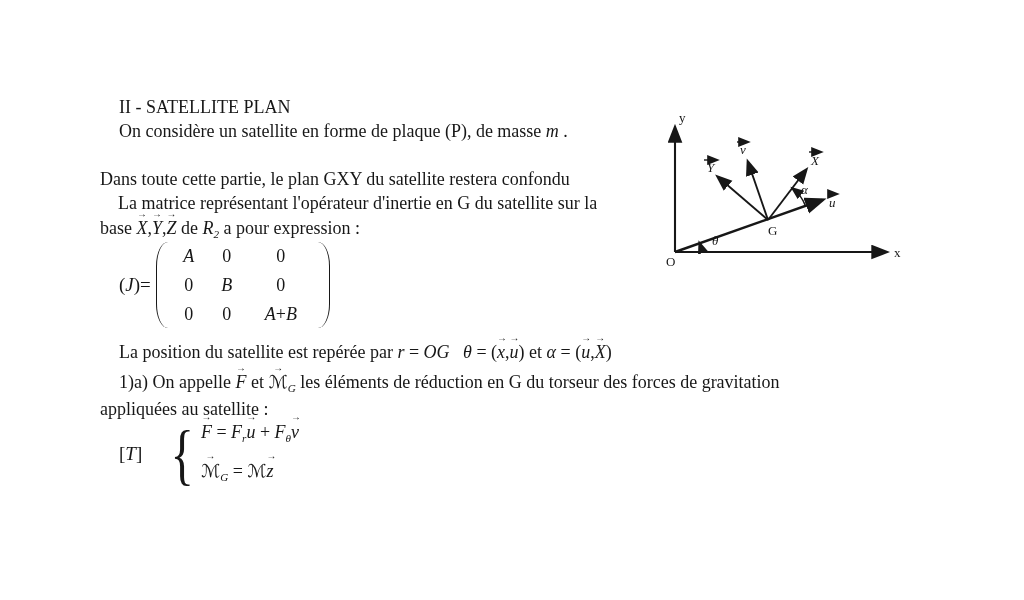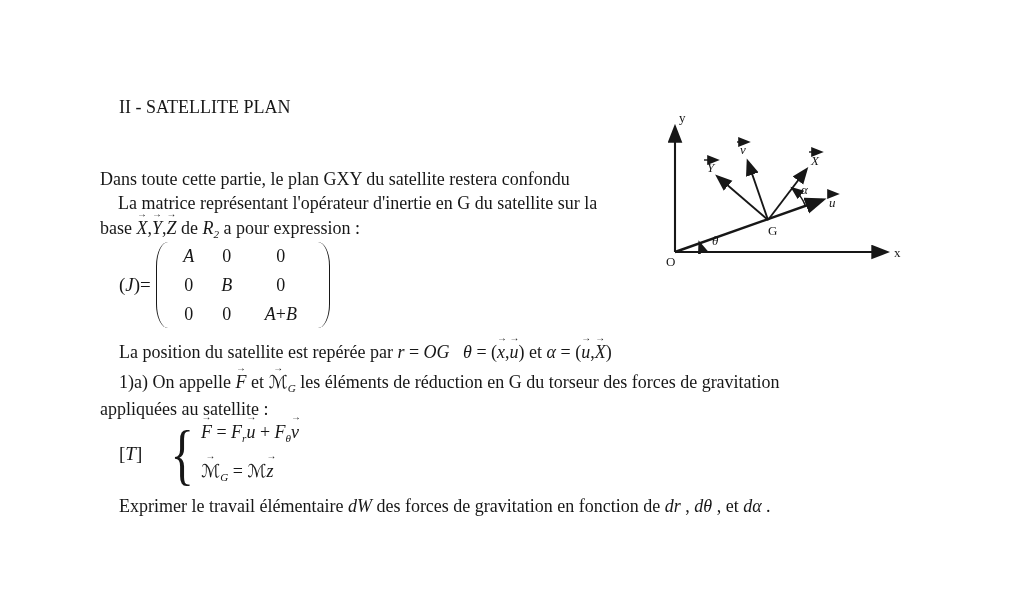--- a/index.html
+++ b/index.html
@@ -41,20 +41,21 @@
   .figure{position:absolute;left:658px;top:104px;}
   .figure text{font-family:"Liberation Serif",serif;font-size:13px;fill:#171717;}
   .figure text.it{font-style:italic;}
 </style>
 </head>
 <body>
 
 <div class="page">
 
   <div class="line" style="left:119px;top:95px;">II - SATELLITE PLAN</div>
+  <div class="line" style="left:119px;top:119px;">On considère un satellite en forme de plaque (P), de masse <i>m</i> .</div>
   <div class="line" style="left:100px;top:143px;margin-top:24px;">Dans toute cette partie, le plan GXY du satellite restera confondu</div>
   <div class="line" style="left:118px;top:191px;">La matrice représentant l'opérateur d'inertie en G du satellite sur la</div>
   <div class="line" style="left:100px;top:216px;">base <span class="vec"><span class="va">→</span>X</span>,<span class="vec"><span class="va">→</span>Y</span>,<span class="vec"><span class="va">→</span>Z</span> de <i>R</i><sub><i>2</i></sub> a pour expression :</div>
 
   <div class="matrix" style="left:119px;top:242px;height:86px;">
     <span class="mlhs">(<i>J</i>)=</span>
     <span class="paren l"></span>
     <table class="mtx">
       <tbody>
           <tr>
@@ -83,21 +84,20 @@
 
   <div class="torseur" style="left:119px;top:423px;height:62px;">
     <span class="tlabel">[<i>T</i>]</span>
     <span class="brace">{</span>
     <span class="eqs">
       <span class="eq"><span class="vec"><span class="va">→</span>F</span> = <i>F</i><sub><i>r</i></sub><span class="vec"><span class="va">→</span>u</span> + <i>F</i><sub><i>θ</i></sub><span class="vec"><span class="va">→</span>v</span></span>
       <span class="eq"><span class="vec"><span class="va">→</span><span class="cal">ℳ</span></span><sub><i>G</i></sub> = <span class="cal">ℳ</span><span class="vec"><span class="va">→</span>z</span></span>
     </span>
   </div>
 
-  <div class="line" style="left:119px;top:494px;">Exprimer le travail élémentaire <i>dW</i> des forces de gravitation en fonction de <i>dr</i> , <i>dθ</i> , et <i>dα</i> .</div>
 
   <svg class="figure" width="252" height="172" viewBox="0 0 252 172">
     <defs>
       <marker id="ah" markerWidth="9" markerHeight="8" refX="7" refY="3.5" orient="auto">
         <path d="M0,0 L9,3.5 L0,7 z" fill="#171717"></path>
       </marker>
     </defs>
 
     <line x1="17" y1="148" x2="17" y2="24" stroke="#171717" stroke-width="2.1" marker-end="url(#ah)"></line>
     <line x1="17" y1="148" x2="228" y2="148" stroke="#171717" stroke-width="2.1" marker-end="url(#ah)"></line>

